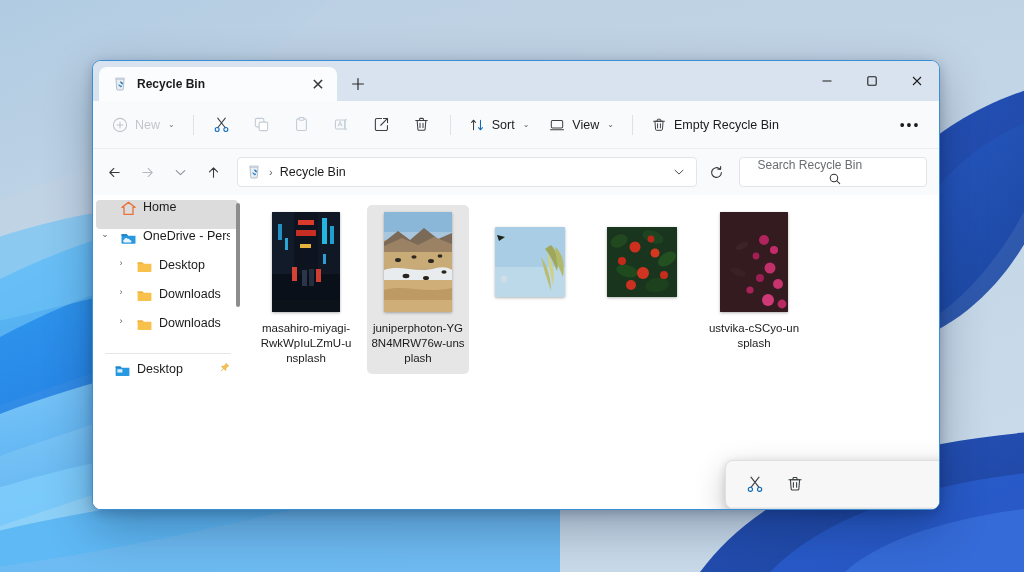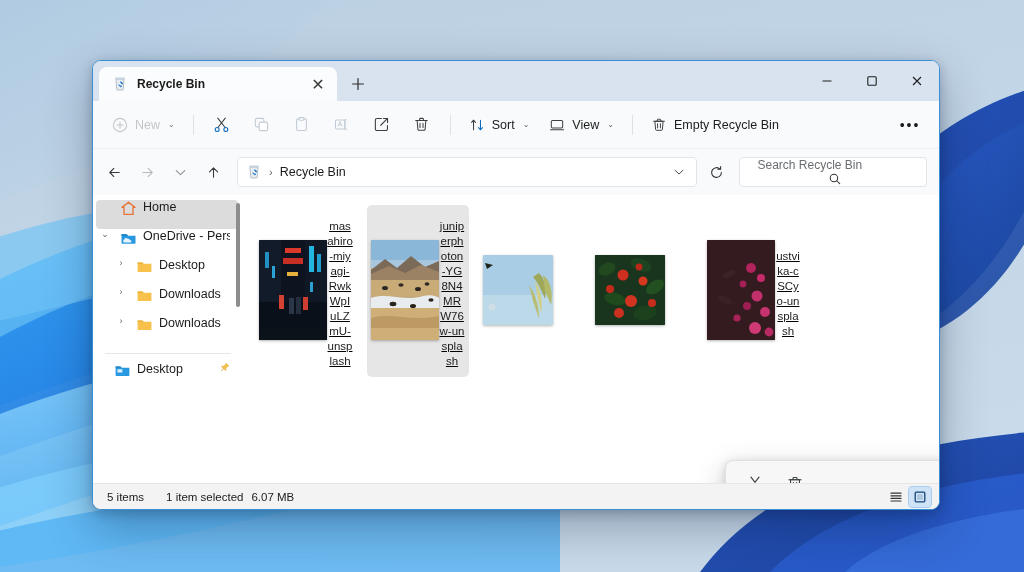--- a/index.html
+++ b/index.html
@@ -127,21 +127,21 @@
   .sb-scroll {
     position: absolute; right: 1px; top: 8px; width: 4px; height: 104px;
     background: #8d8d8d; border-radius: 2px;
   }
 
   
   .content { flex: 1; position: relative; background: #fff; overflow: hidden; padding: 10px 0 0 14px; }
   .grid { display: flex; gap: 10px; }
   .tile {
     width: 102px; padding: 6px 4px 8px; border-radius: 5px;
-    display: flex; flex-direction: row; align-items: center; flex: 0 0 102px; text-decoration: underline;
+    display: flex; flex-direction: column; align-items: center; flex: 0 0 102px;
   }
   .tile.sel { background: #e6e6e6; }
   .thumb-wrap { height: 102px; display: flex; align-items: center; justify-content: center; }
   .thumb {
     width: 68px; height: 100px; border-radius: 1px; overflow: hidden;
     box-shadow: 0 1px 3px rgba(0,0,0,.30); position: relative;
   }
   .thumb.sq { width: 70px; height: 70px; }
   .thumb svg, .thumb .px { width: 100%; height: 100%; display: block; }
   .tile-name {
@@ -619,35 +619,14 @@
               <path d="M2.9 4.8h12.2M7 4.8V3.4a.9.9 0 0 1 .9-.9h2.2a.9.9 0 0 1 .9.9v1.4M7.4 7.6v4.6M10.6 7.6v4.6" fill="none" stroke="#3c4043" stroke-width="1.1" stroke-linecap="round"></path>
             </svg>
           </div>
         </div>
 
       </div>
 
     </div>
   </div>
 
-  <div class="statusbar">
-    <span>5 items</span>
-    <span style="display:flex;gap:8px">
-      <span>1 item selected</span>
-      <span>6.07 MB</span>
-    </span>
-    <span class="st-sep"></span>
-    <span class="viewtoggle">
-      <span class="vt">
-        <svg width="14" height="14" viewBox="0 0 14 14">
-          <path d="M2 3.2h10M2 5.8h10M2 8.4h10M2 11h10" stroke="#303336" stroke-width="1.2" stroke-linecap="round"></path>
-        </svg>
-      </span>
-      <span class="vt active">
-        <svg width="14" height="14" viewBox="0 0 14 14">
-          <rect x="2.2" y="2.2" width="9.6" height="9.6" rx="1" fill="none" stroke="#14467c" stroke-width="1.3"></rect>
-          <rect x="4.2" y="4.2" width="5.6" height="5.6" fill="#14467c" opacity=".18"></rect>
-        </svg>
-      </span>
-    </span>
-  </div>
 
 </div>
 
 </body></html>

